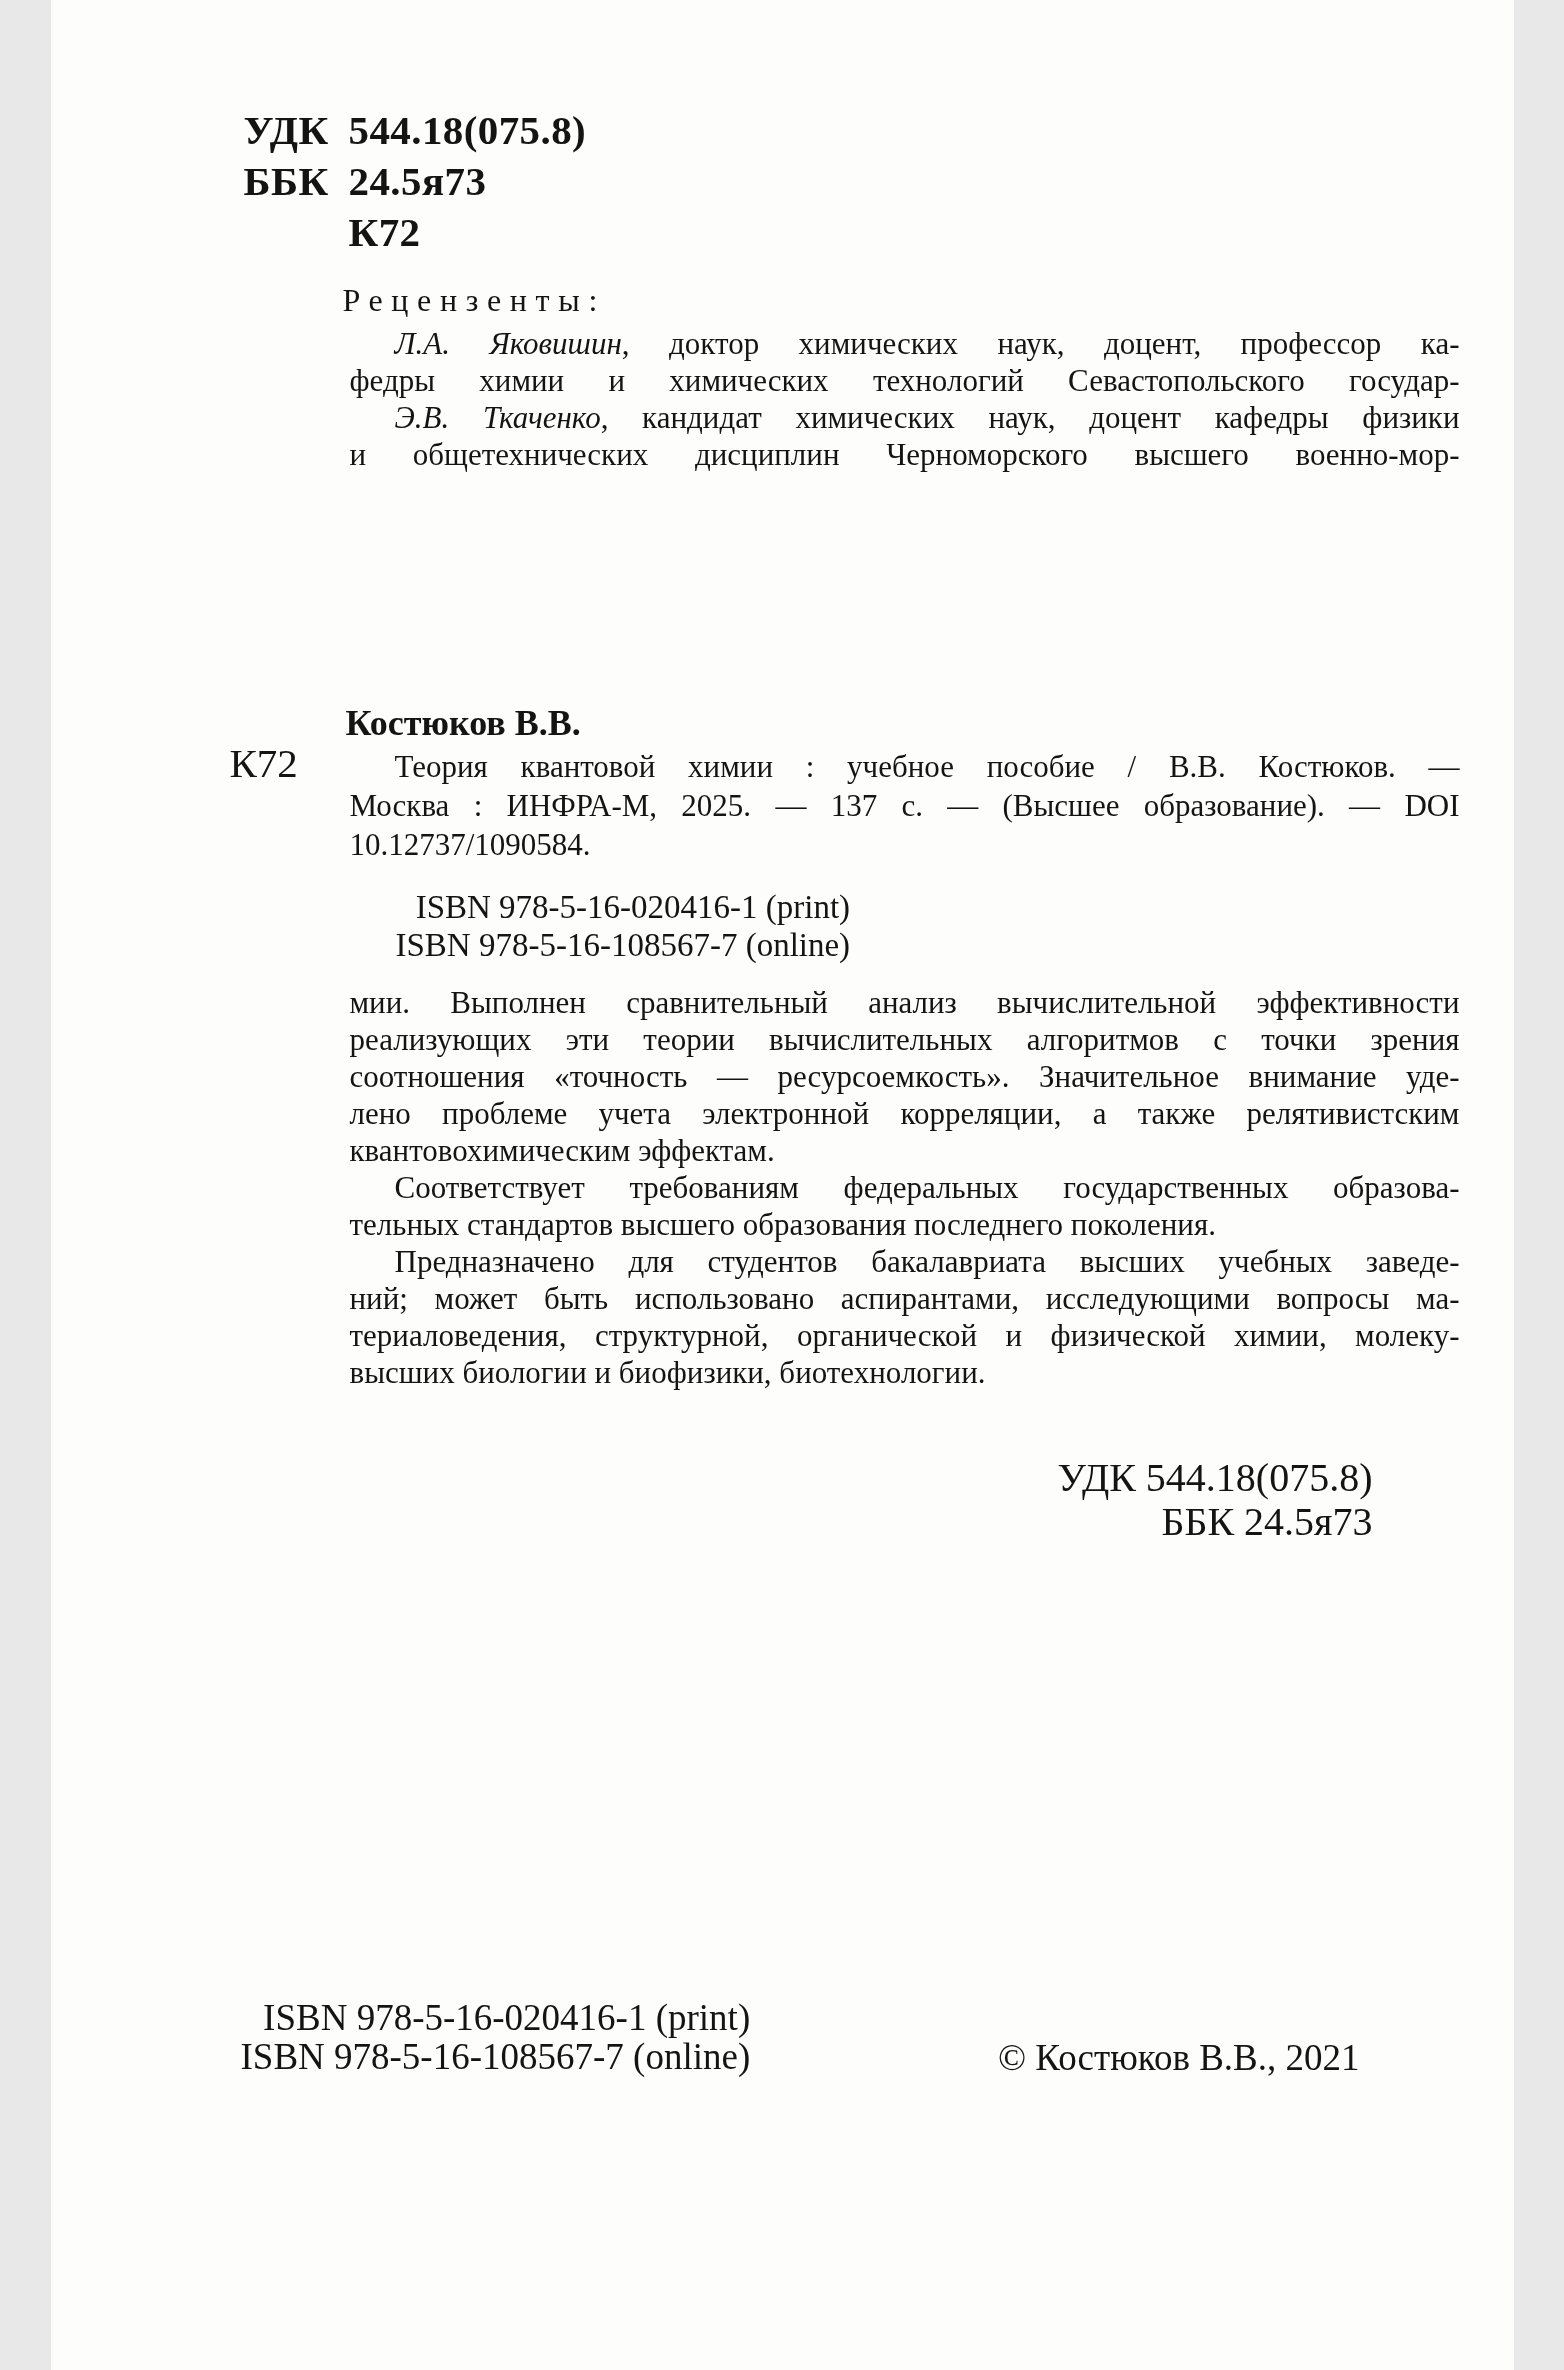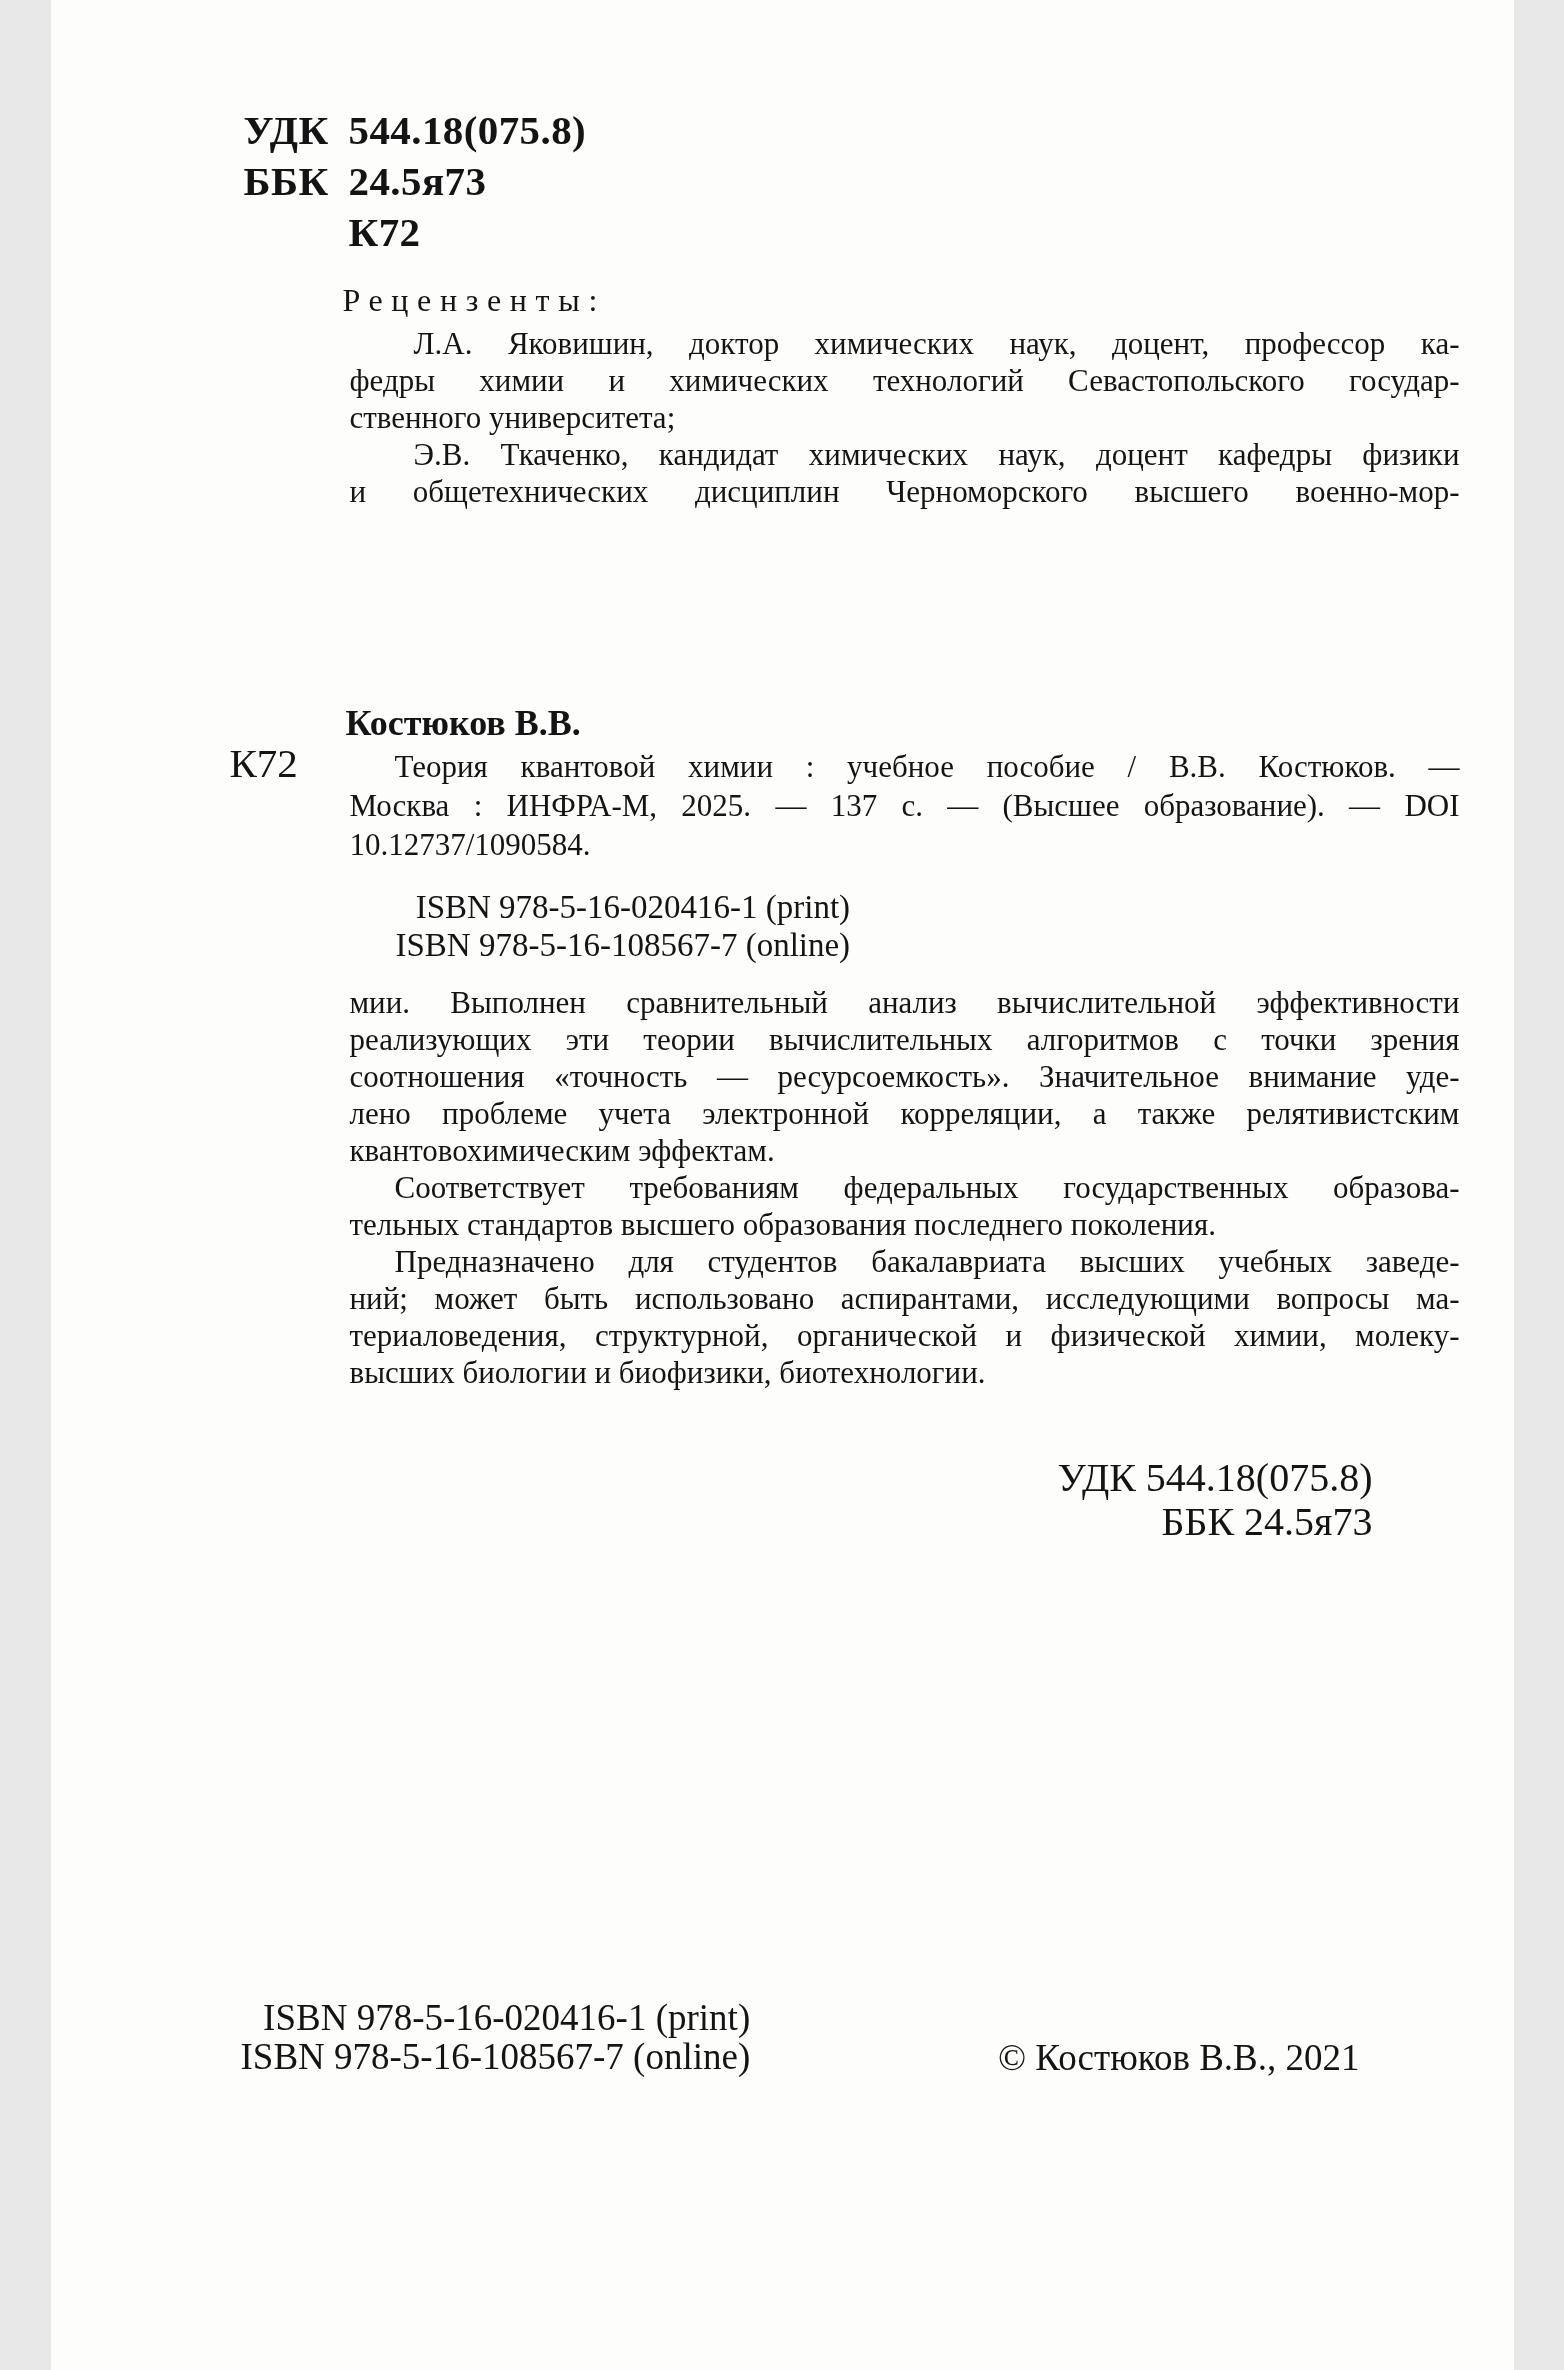--- a/index.html
+++ b/index.html
@@ -61,40 +61,39 @@
   }
   .footer-copyright{
     position:absolute;right:154px;top:2038px;
     font-size:37px;line-height:39px;white-space:nowrap;
   }
   
   .justified .tline{text-align:justify;text-align-last:justify;}
   .justified .tline.last{text-align-last:left;}
   .justified .tline.first{padding-left:45px;}
   .plain .tline{text-align:right;}
-  .it{margin-left:19px;}
+  .it{font-style:italic;}
   .tpara{margin:0;}
 </style>
 </head>
 <body>
 
 <div class="page">
 
   <div class="top-codes">
     <div><span class="code-label">УДК</span><span>544.18(075.8)</span></div>
     <div><span class="code-label">ББК</span><span>24.5я73</span></div>
     <div><span class="code-label"></span><span>К72</span></div>
   </div>
 
   <div class="reviewers-heading">Рецензенты:</div>
   <div class="reviewers-text justified">
       <div class="tpara">
         <div class="tline first"><span class="it">Л.А. Яковишин</span><span>, доктор химических наук, доцент, профессор ка-</span></div>
         <div class="tline"><span>федры химии и химических технологий Севастопольского государ-</span></div>
-        <div class="tline last"><span>ственного университета;</span></div>
       </div>
       <div class="tpara">
         <div class="tline first"><span class="it">Э.В. Ткаченко</span><span>, кандидат химических наук, доцент кафедры физики</span></div>
         <div class="tline"><span>и общетехнических дисциплин Черноморского высшего военно-мор-</span></div>
       </div>
     </div>
 
   <div class="card-author">Костюков В.В.</div>
   <div class="card-k72">К72</div>
   <div class="card-biblio justified">

